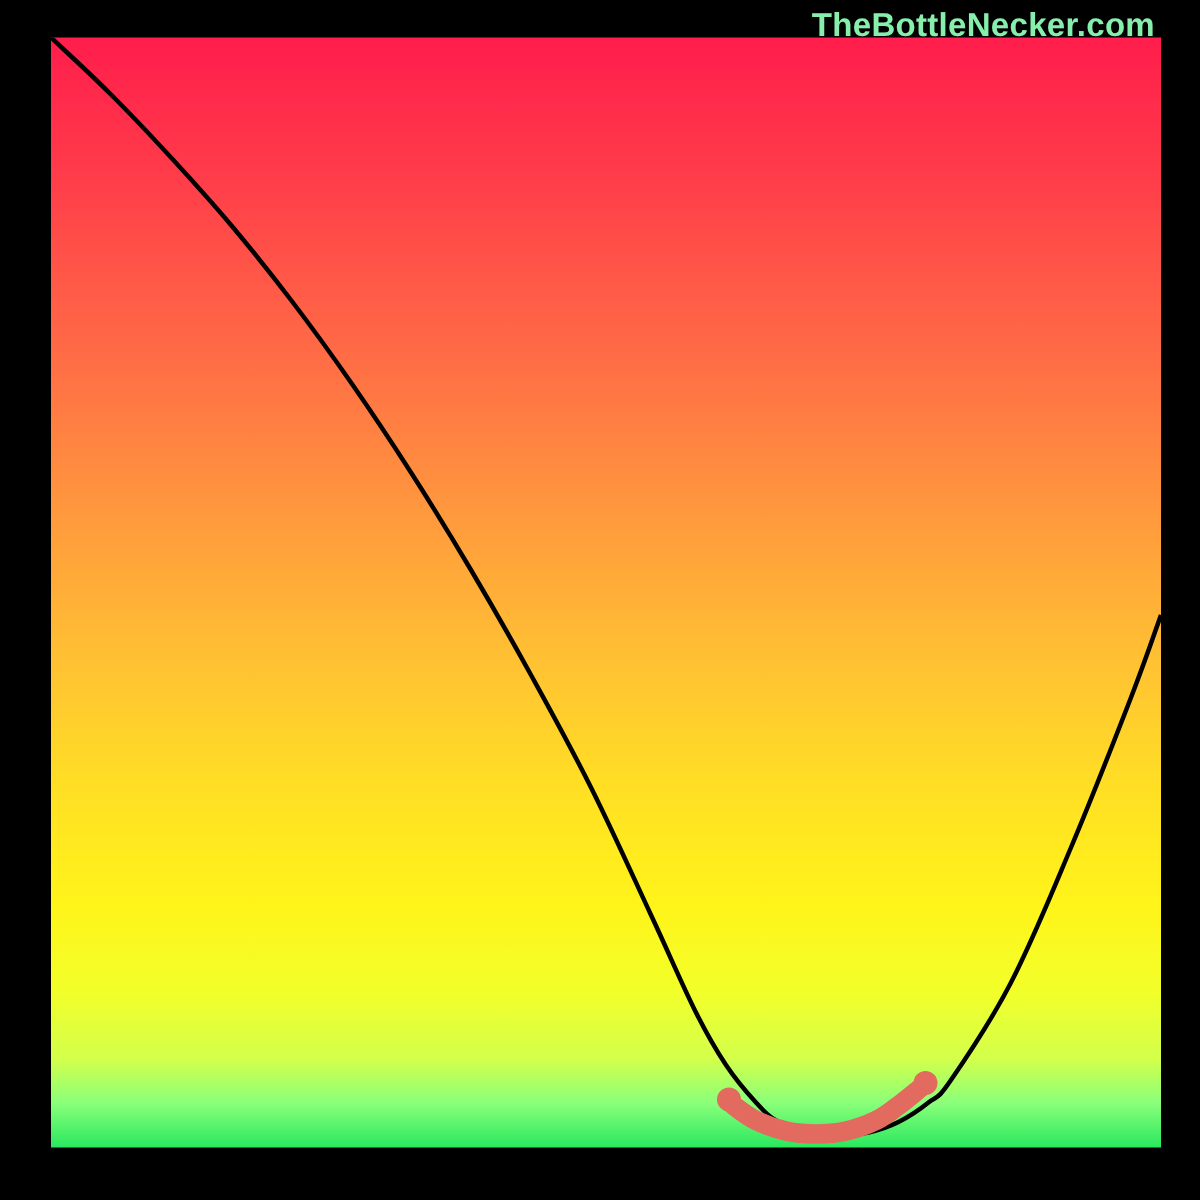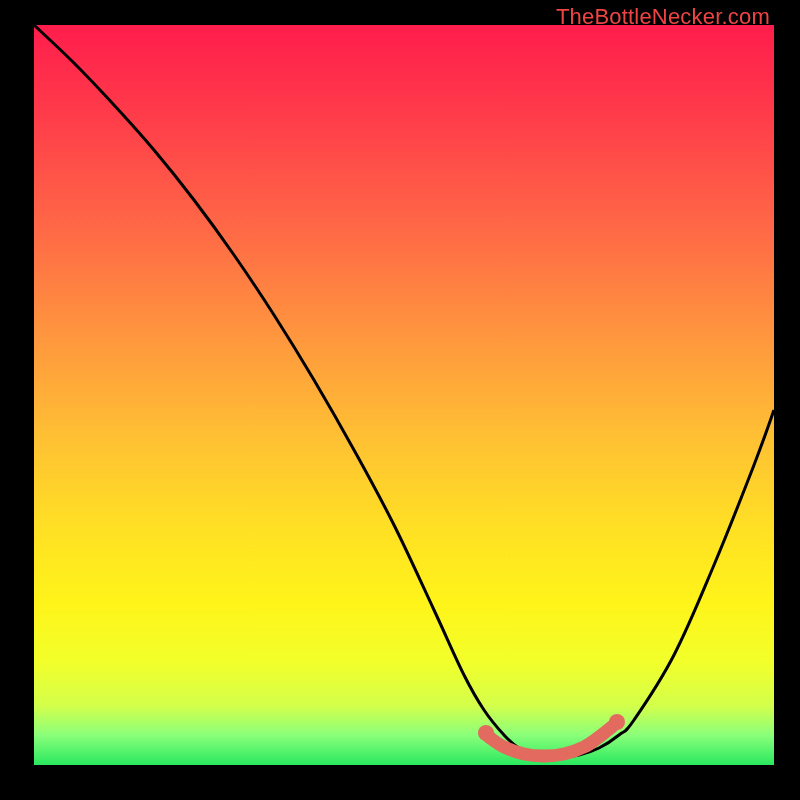--- a/index.html
+++ b/index.html
@@ -37,23 +37,23 @@
       #f2ff2a 86%,
       #d3ff4b 92%,
       #8aff7a 96%,
       #29e85f 100%
     );
   }
   .watermark {
     position: absolute;
     top: 4px;
     right: 30px;
-    color: #ef4444;
+    color: #86efac;
     font-size: 22px;
-    font-weight: 400;
+    font-weight: 700;
     letter-spacing: 0.2px;
     z-index: 5;
   }
   svg.curve {
     position: absolute;
     left: 0;
     top: 0;
     width: 740px;
     height: 740px;
     z-index: 3;

